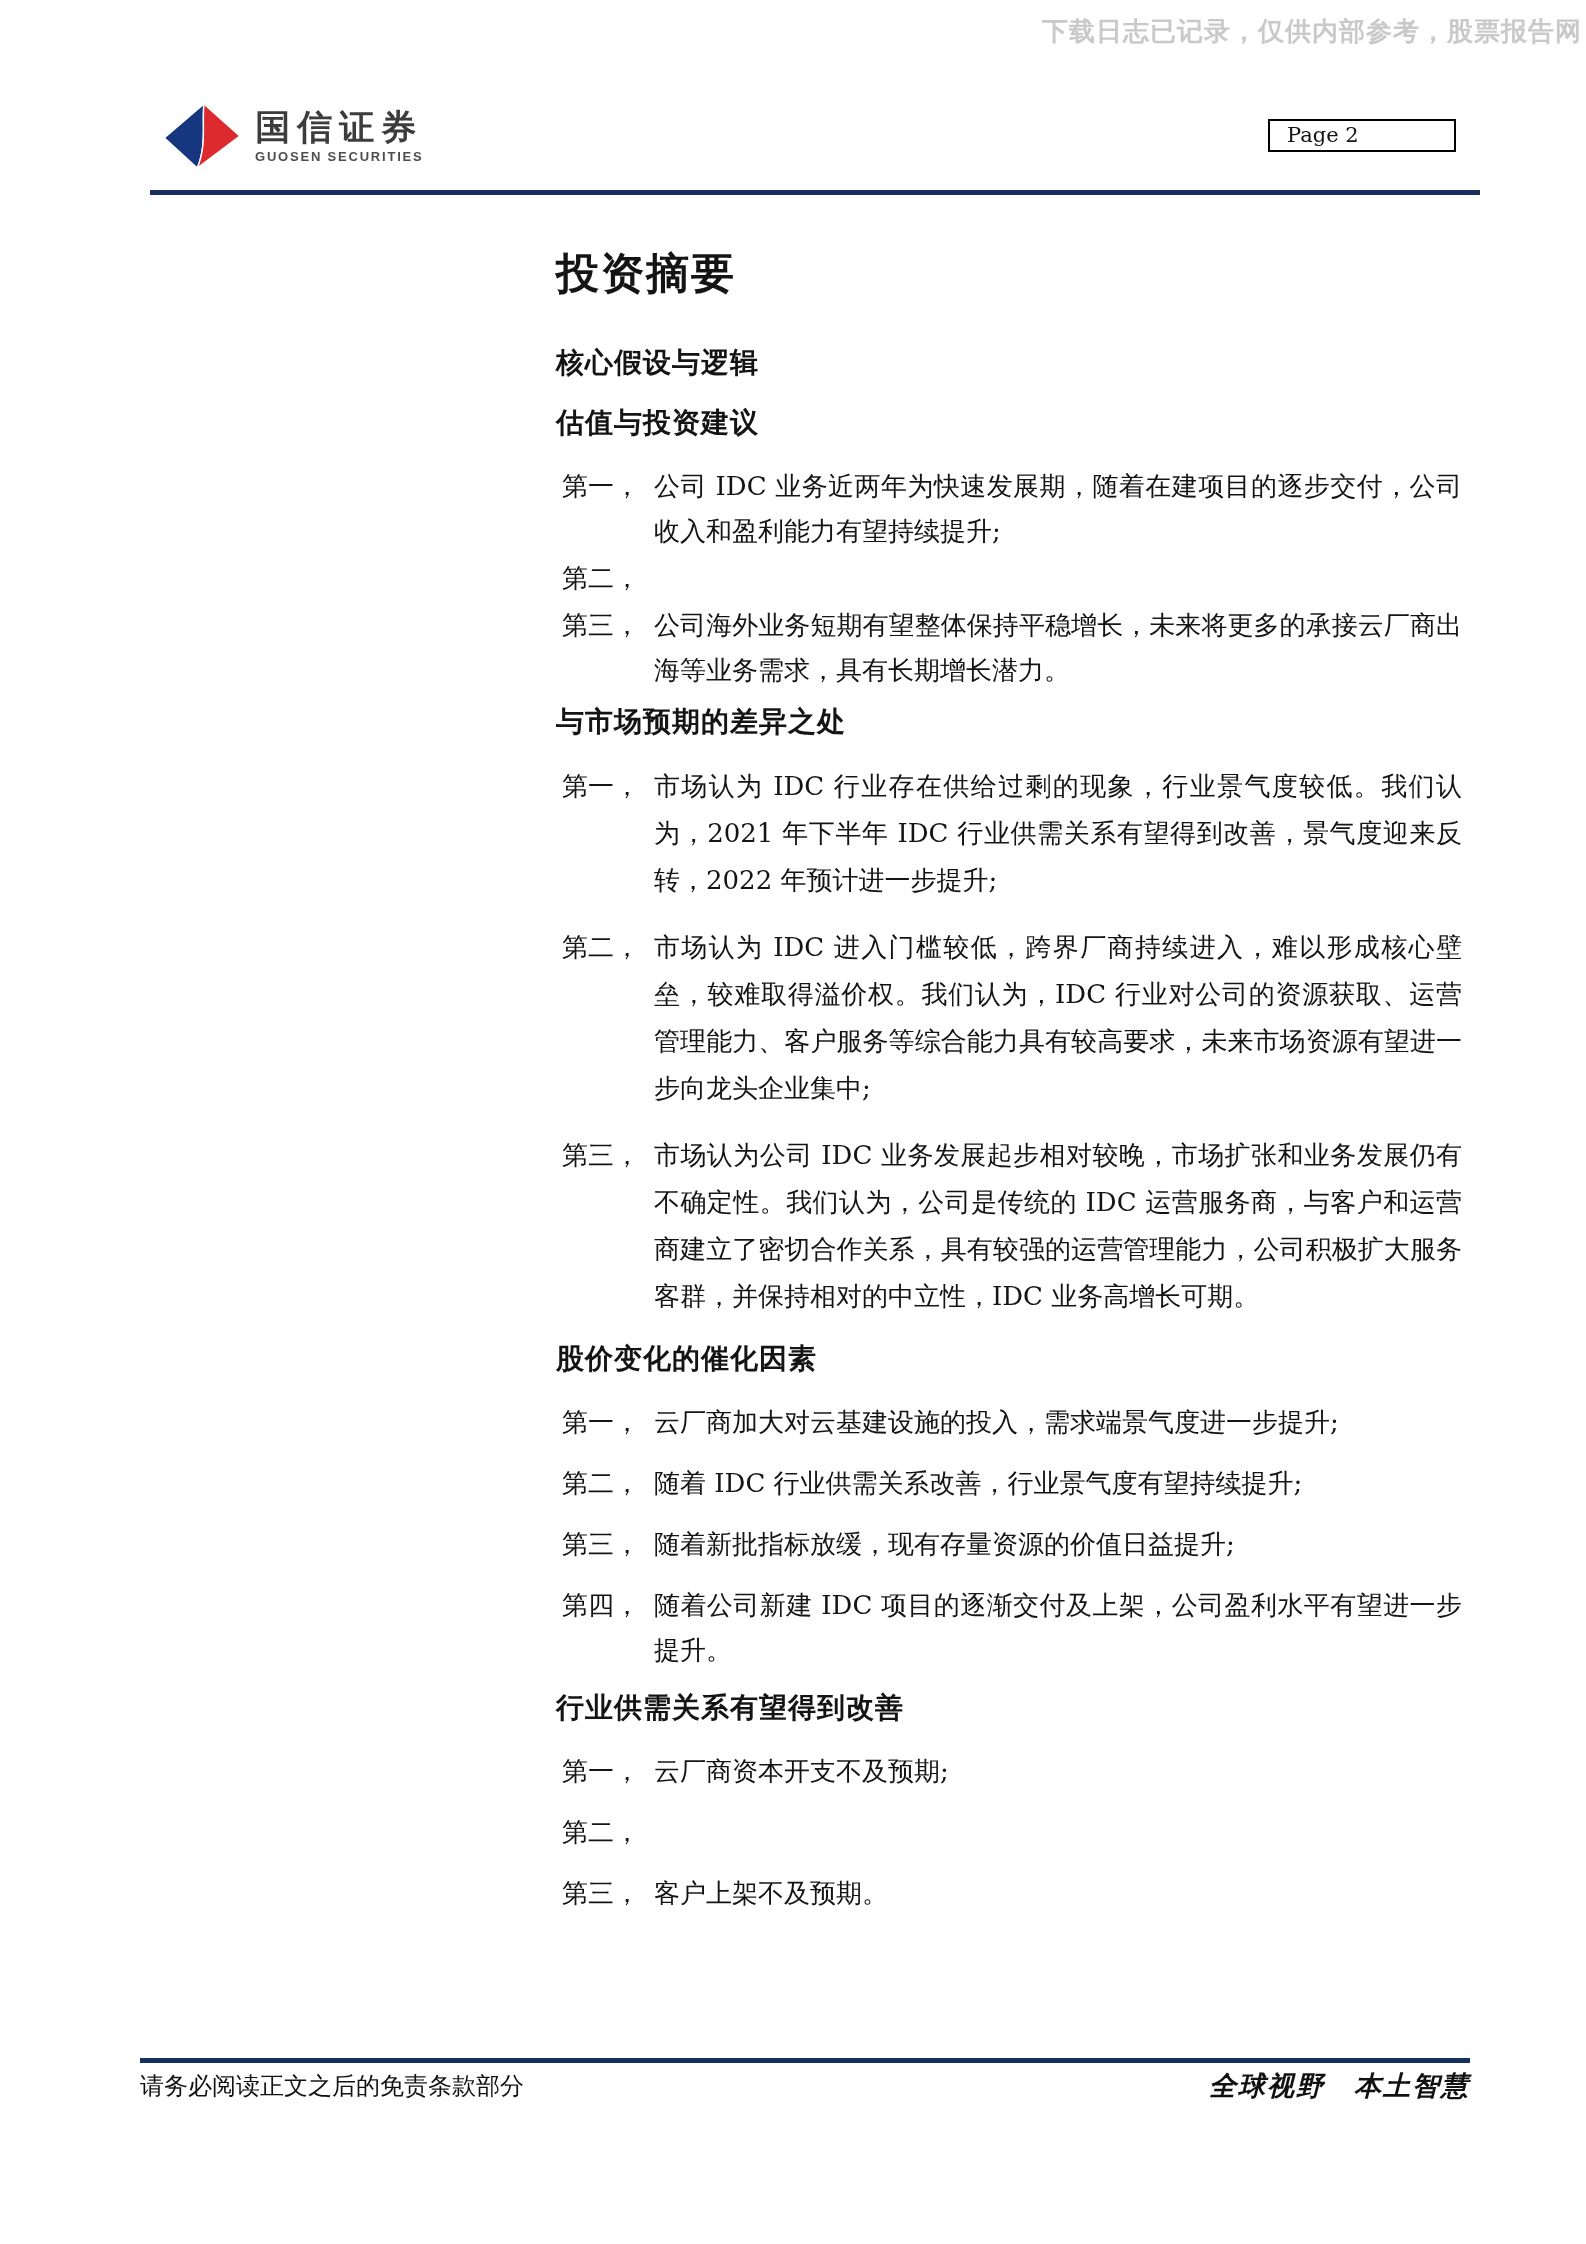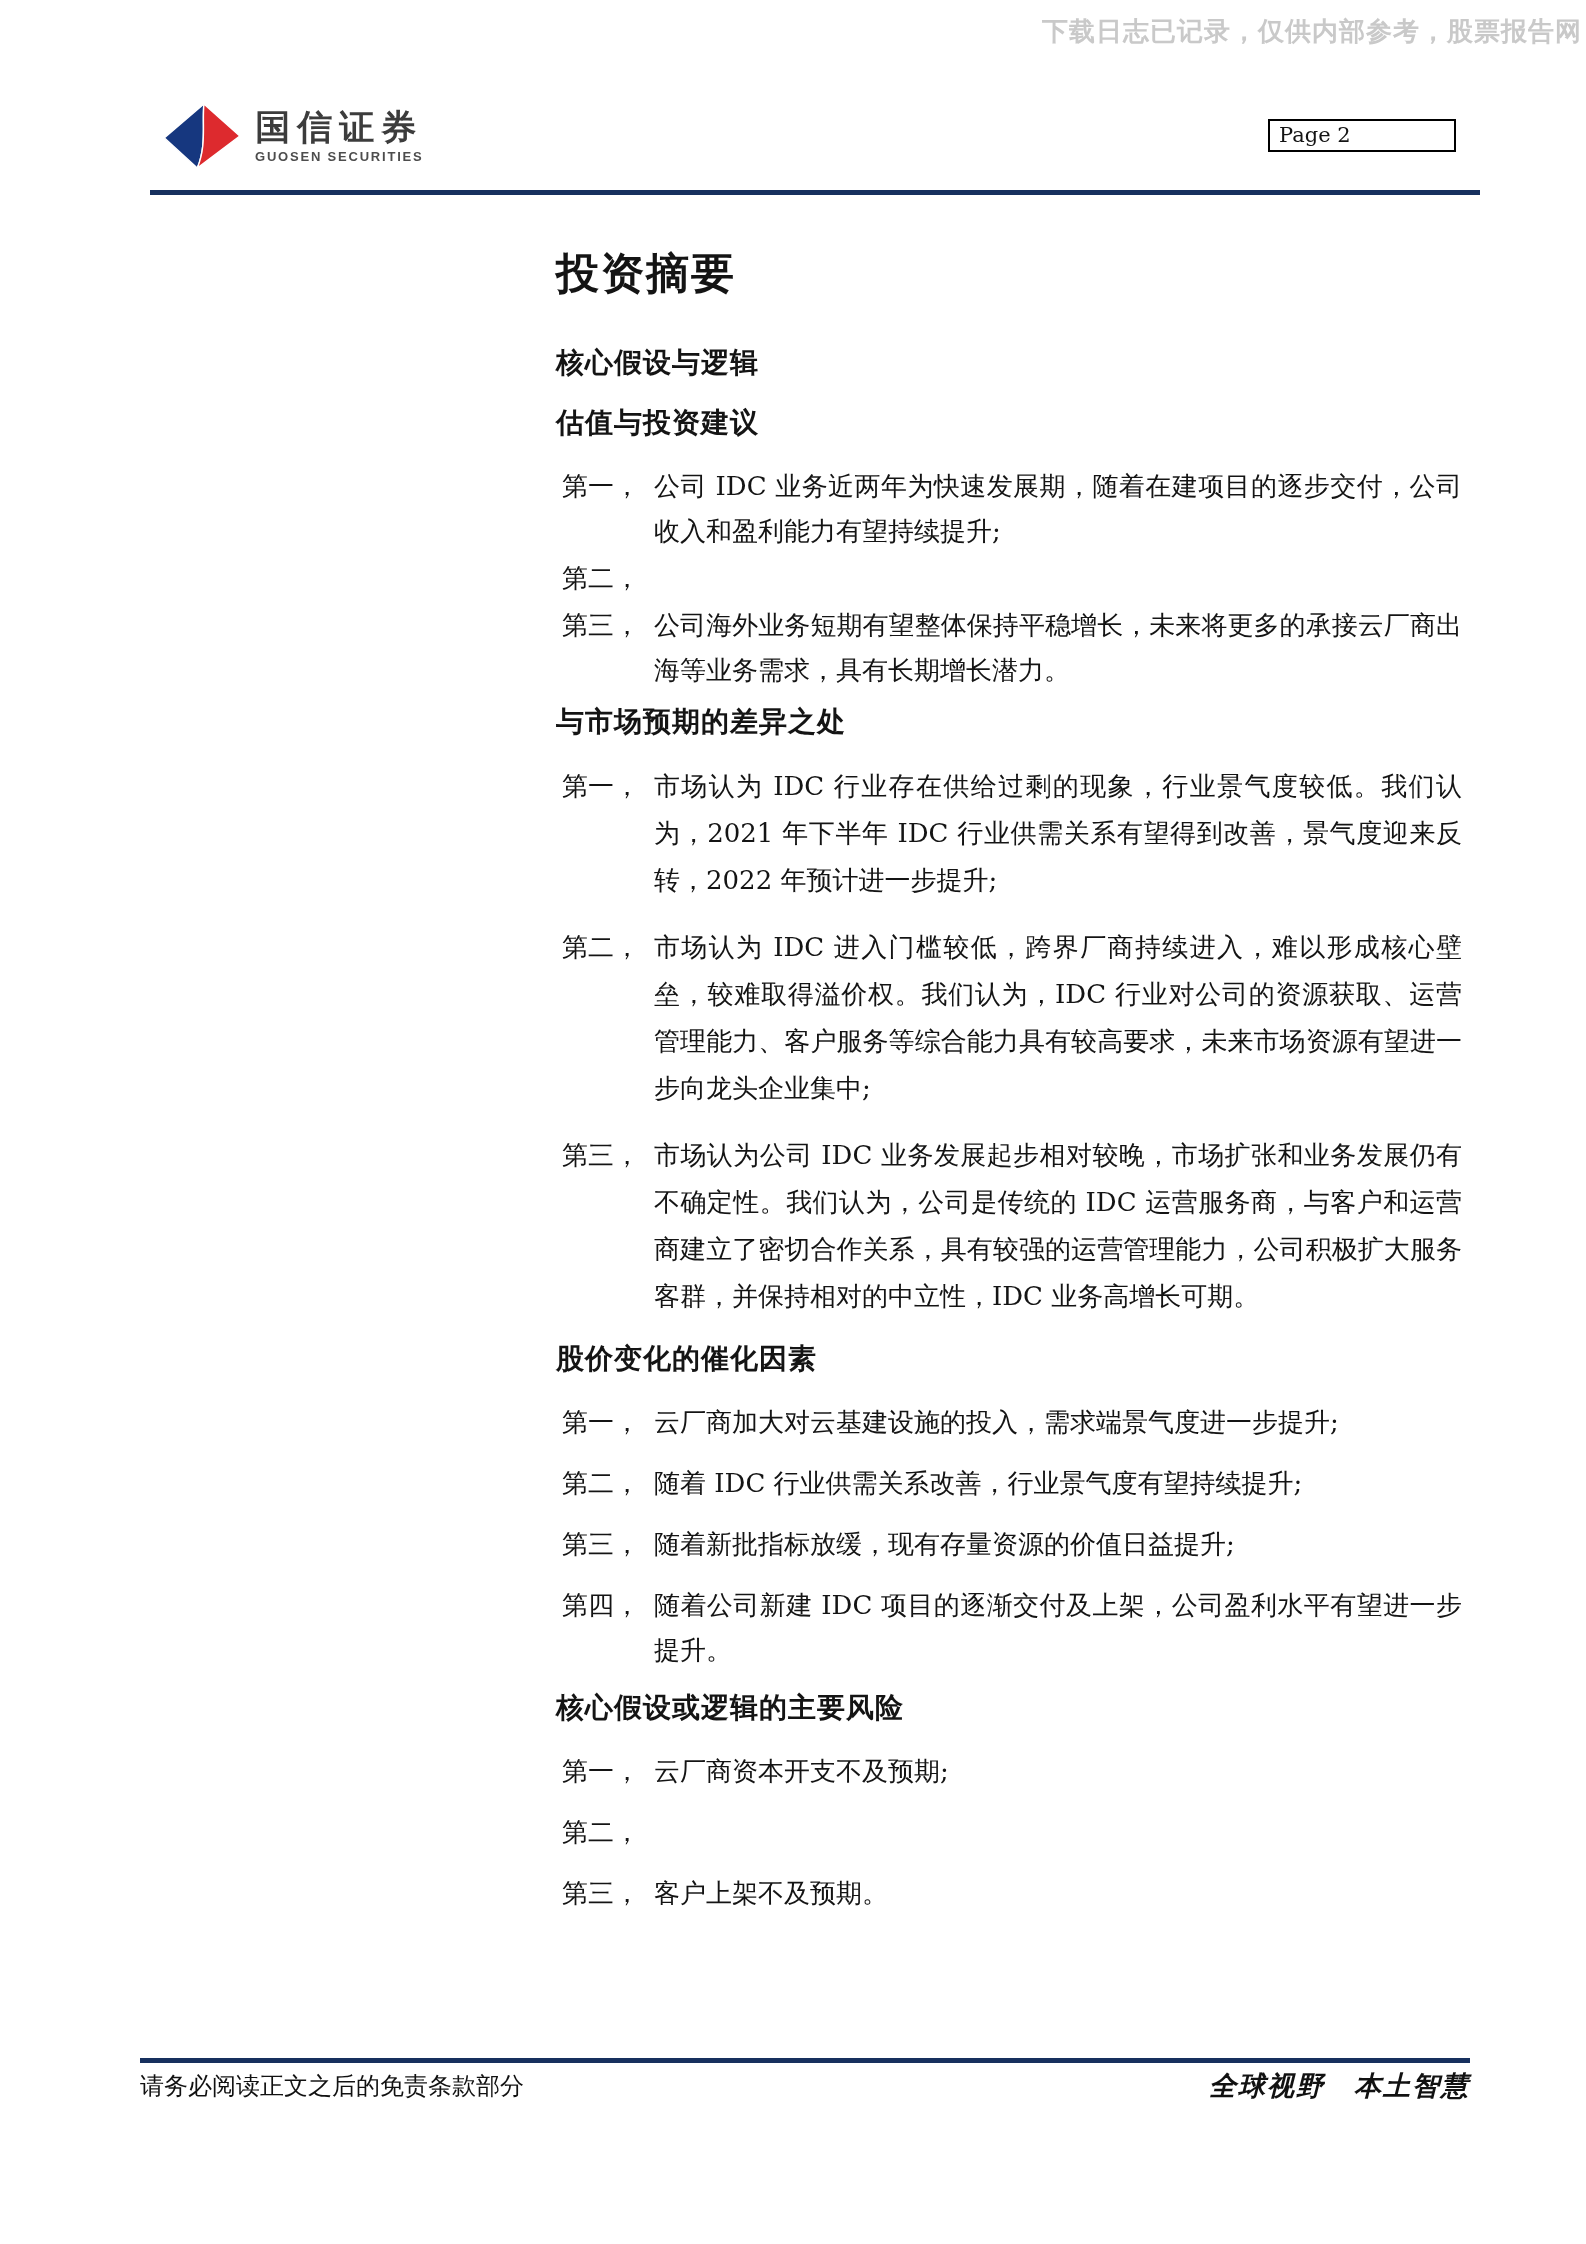--- a/index.html
+++ b/index.html
@@ -20,21 +20,21 @@
     font-family:"Liberation Sans","DejaVu Sans",sans-serif; font-size:35px; font-weight:700;
     color:#3c3c3c; letter-spacing:7px; line-height:38px; white-space:nowrap;text-align:center;
   }
   .logo-en {
     font-family:"Liberation Sans","DejaVu Sans",sans-serif; font-size:13px; font-weight:700;
     color:#4d4d4d; letter-spacing:1.8px; margin-top:3px; white-space:nowrap;
   }
   .pagebox {
     position:absolute; left:1268px; top:119px; width:188px; height:33px;
     border:2px solid #000; background:#fff; box-sizing:border-box;
-    font-size:21px; line-height:29px; padding-left:9px;
+    font-size:21px; line-height:29px; padding-left:17px;
   }
   .rule { position:absolute; height:5px; background:#17305e; }
   .rule-top { left:150px; top:190px; width:1330px; }
   .rule-bottom { left:140px; top:2058px; width:1330px; }
   
   .content { position:absolute; left:556px; top:246px; width:906px; }
   .doc-title {
     font-size:43px; font-weight:700; line-height:54px; margin:0 0 44px 0;
     letter-spacing:2px;
   }
@@ -127,21 +127,21 @@
       <div class="item">
         <span class="lbl">第三，</span>
         <span class="txt">随着新批指标放缓，现有存量资源的价值日益提升;</span>
       </div>
       <div class="item">
         <span class="lbl">第四，</span>
         <span class="txt">随着公司新建 IDC 项目的逐渐交付及上架，公司盈利水平有望进一步提升。</span>
       </div>
     </div>
 
-    <h2>核心假设或逻辑的主要风险</h2>
+    <h2>行业供需关系有望得到改善</h2>
     <div class="list list-roomy">
       <div class="item">
         <span class="lbl">第一，</span>
         <span class="txt">云厂商资本开支不及预期;</span>
       </div>
       <div class="item">
         <span class="lbl">第二，</span>
       </div>
       <div class="item">
         <span class="lbl">第三，</span>

